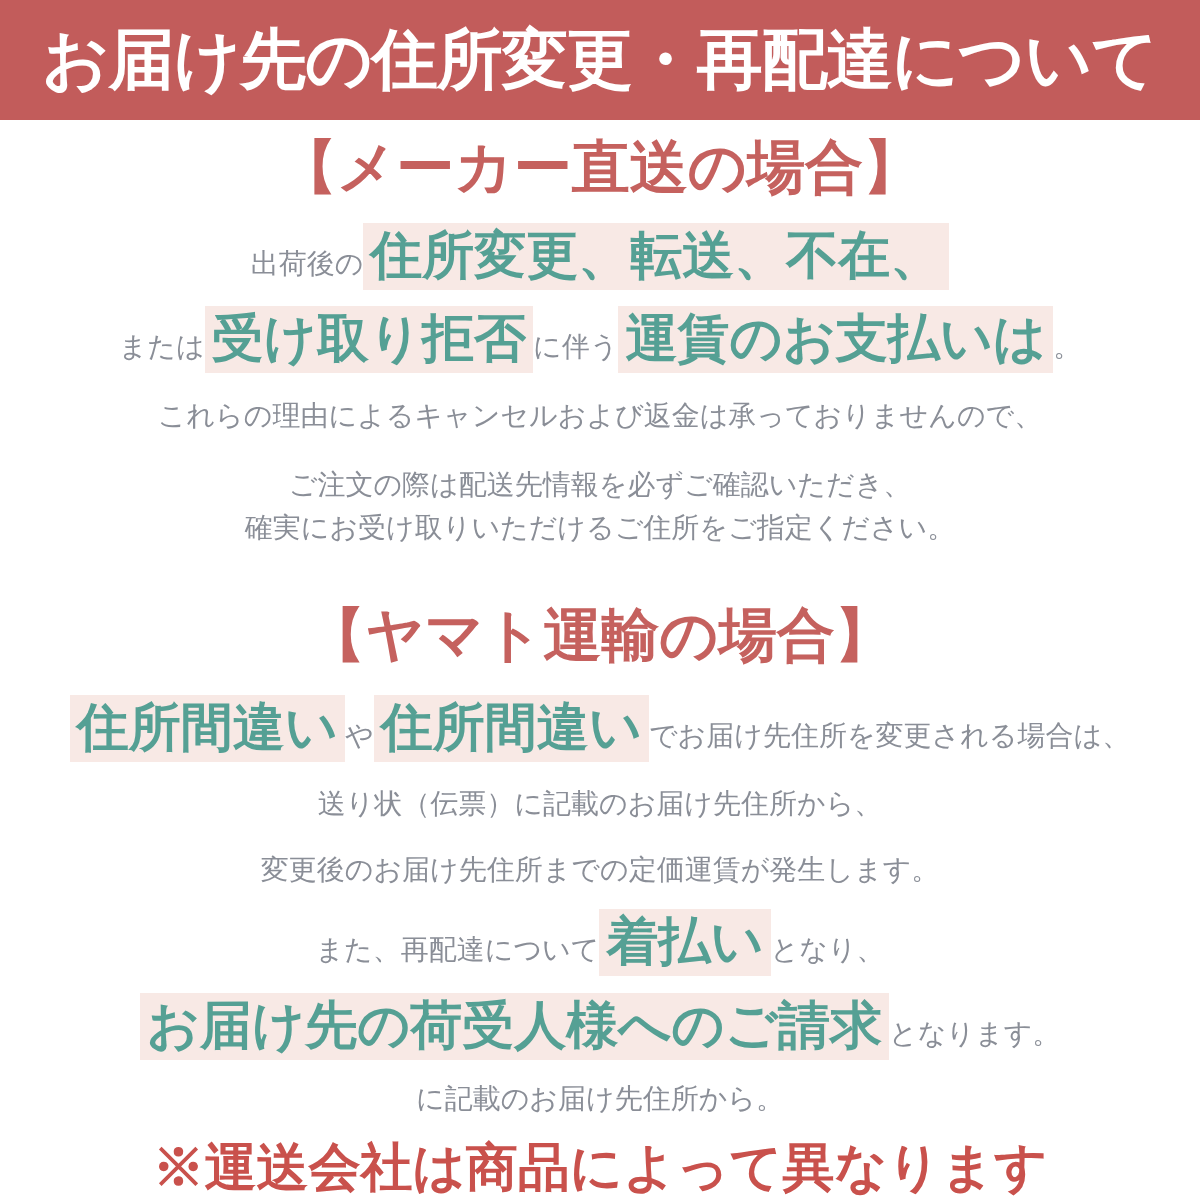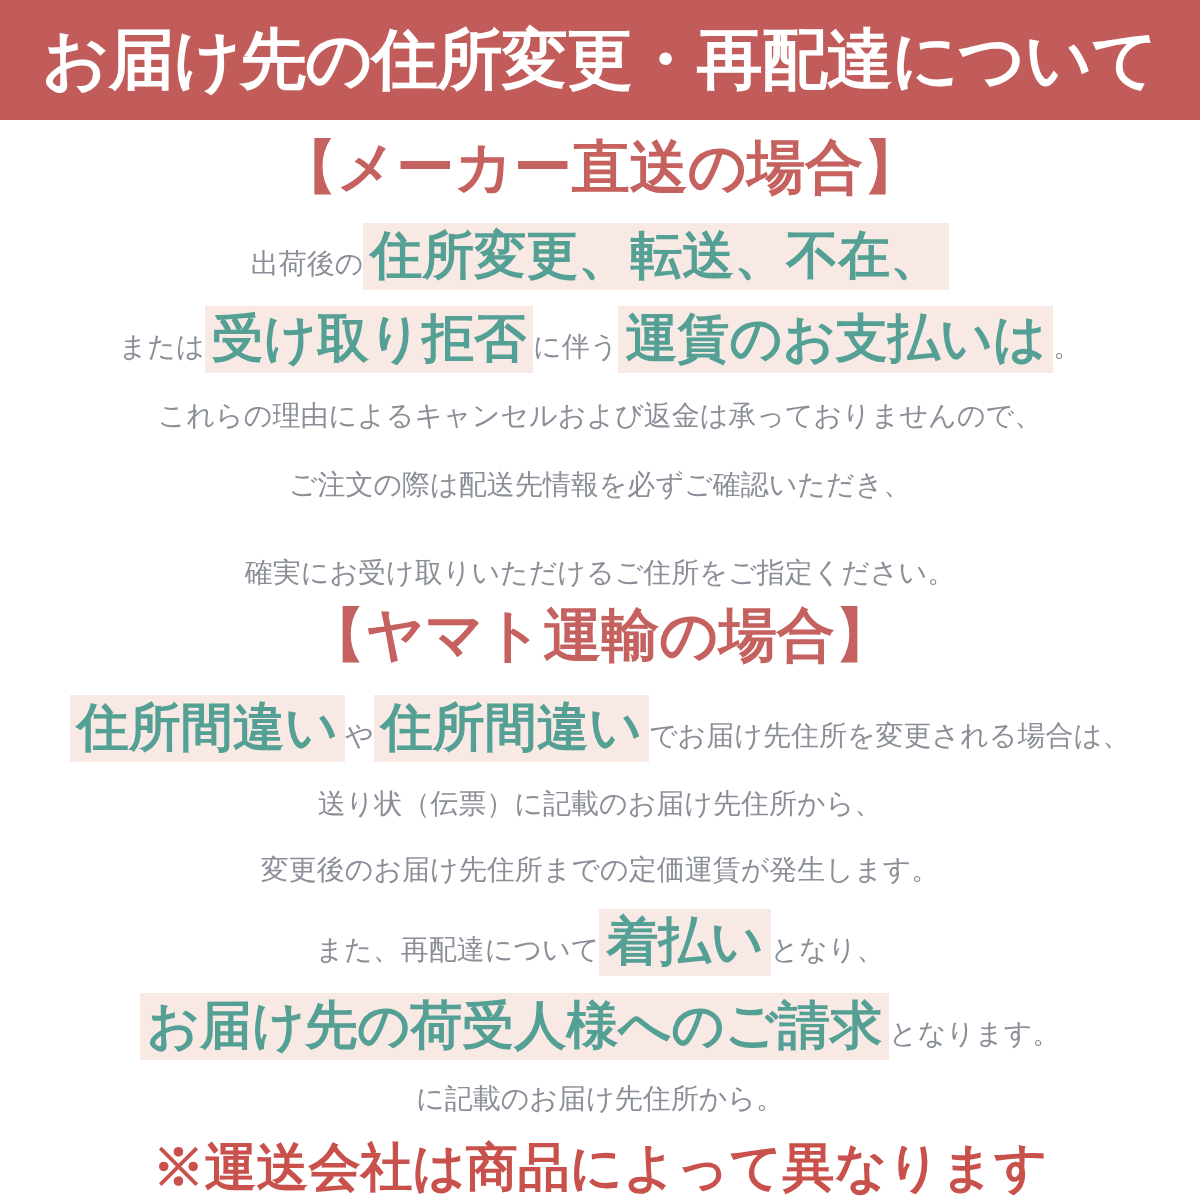--- a/index.html
+++ b/index.html
@@ -78,21 +78,21 @@
 
   <section>
     <h2 class="line heading" style="top:132px">【メーカー直送の場合】</h2>
 
     <p class="line" style="top:222px"><span class="gray">出荷後の</span><span class="hl">住所変更、転送、不在、</span></p>
 
     <p class="line" style="top:305px"><span class="gray">または</span><span class="hl">受け取り拒否</span><span class="gray">に伴う</span><span class="hl">運賃のお支払いは</span><span class="gray">。</span></p>
 
     <p class="line gray" style="top:398px">これらの理由によるキャンセルおよび返金は承っておりませんので、</p>
     <p class="line gray" style="top:467px">ご注文の際は配送先情報を必ずご確認いただき、</p>
-    <p class="line gray" style="top:555px">確実にお受け取りいただけるご住所をご指定ください。</p>
+    <p class="line gray" style="top:510px">確実にお受け取りいただけるご住所をご指定ください。</p>
   </section>
 
   <section>
     <h2 class="line heading" style="top:600px">【ヤマト運輸の場合】</h2>
 
     <p class="line" style="top:694px"><span class="hl">住所間違い</span><span class="gray">や</span><span class="hl">住所間違い</span><span class="gray">でお届け先住所を変更される場合は、</span></p>
 
     <p class="line gray" style="top:786px">送り状（伝票）に記載のお届け先住所から、</p>
     <p class="line gray" style="top:852px">変更後のお届け先住所までの定価運賃が発生します。</p>
 

